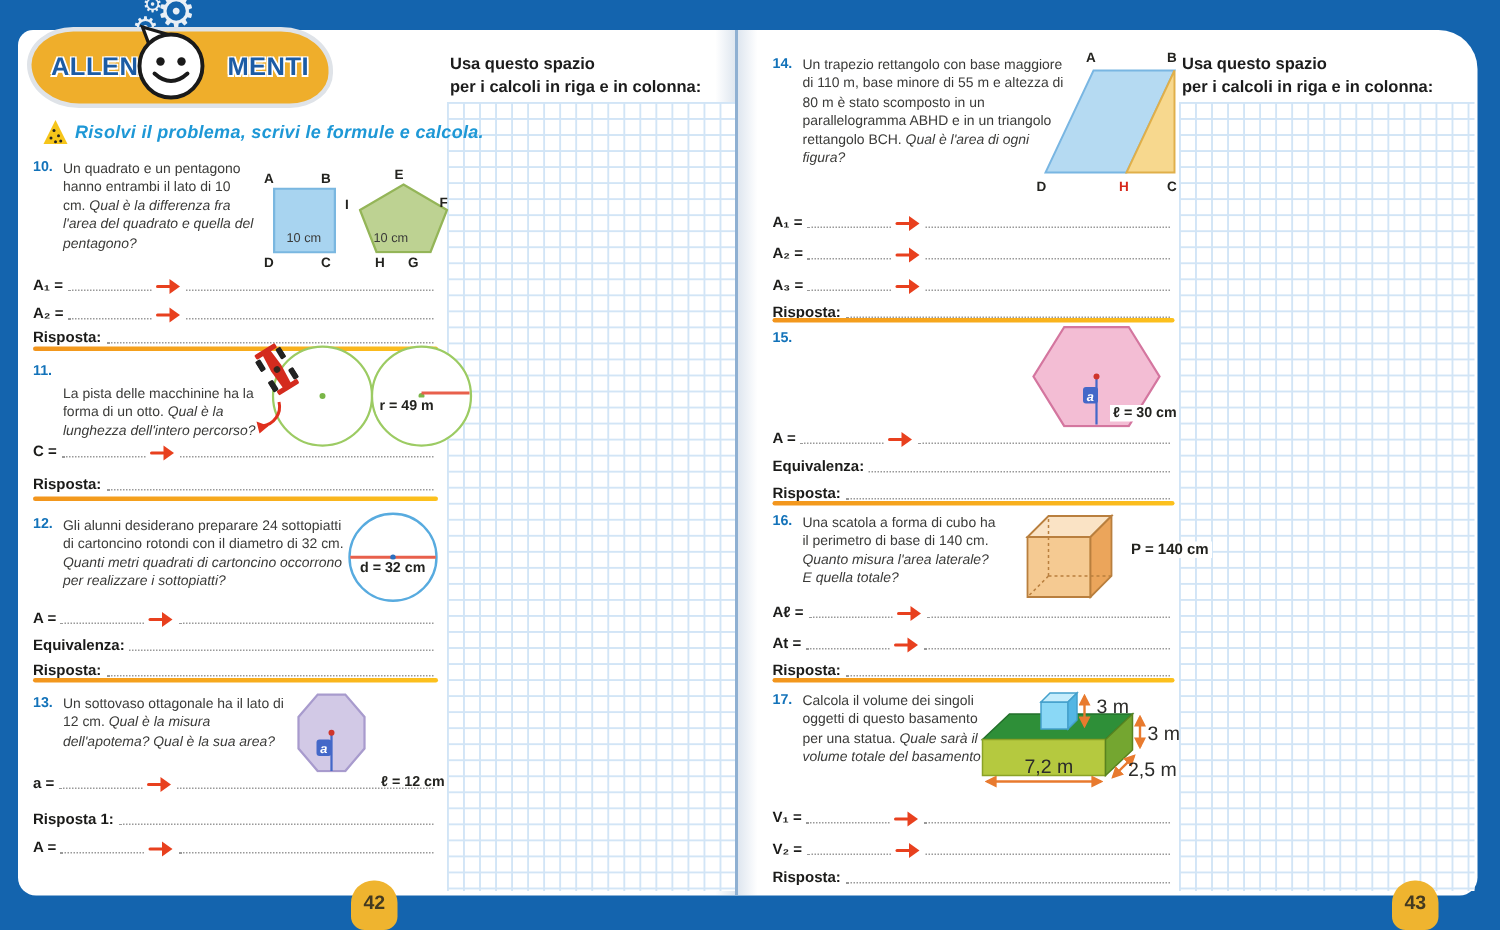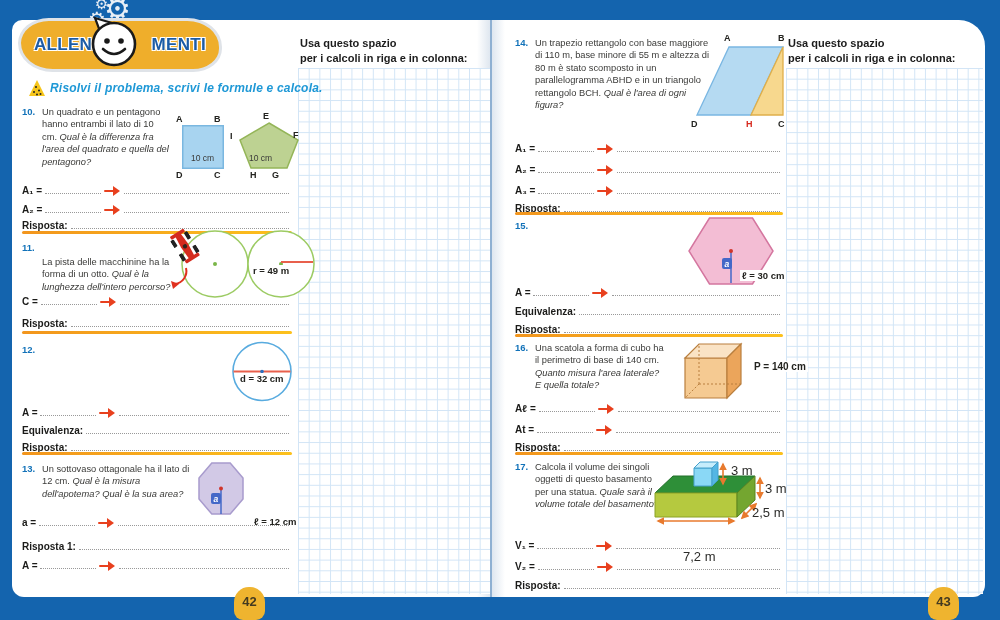--- a/index.html
+++ b/index.html
@@ -179,20 +179,21 @@
     <span class="arrow"></span>
     <span class="leader lfill"></span>
   </div>
   <div class="ansline" style="left:22px;top:315px;width:270px">
     <span class="anslabel">Risposta:</span>
     <span class="leader lfill"></span>
   </div>
   <div class="divider" style="left:22px;top:331px;width:270px"></div>
 
   <div class="abs pnum" style="left:22px;top:344px">12.</div>
+  <div class="abs ptext" style="left:42px;top:344px;width:192px"><span>Gli alunni desiderano preparare 24 sottopiatti di cartoncino rotondi con il diametro di 32 cm. </span><i>Quanti metri quadrati di cartoncino occorrono per realizzare i sottopiatti?</i></div>
 
   <div class="abs" style="left:230px;top:341px">
     <svg width="64" height="62" viewBox="0 0 64 62">
       <circle cx="32" cy="30.5" r="29" fill="#fff" stroke="#58abdf" stroke-width="1.6"></circle>
       <line x1="3.5" y1="30.5" x2="60.5" y2="30.5" stroke="#e8604c" stroke-width="2"></line>
       <circle cx="32" cy="30.5" r="1.8" fill="#2a70c0"></circle>
     </svg>
   </div>
   <span class="mlab" style="left:238px;top:373px">d = 32 cm</span>
 
@@ -360,21 +361,21 @@
       <polygon points="64,11 70,5 70,23 64,29" fill="#54b6e4" stroke="#44a0cc" stroke-width="1"></polygon>
       <line x1="75" y1="7" x2="75" y2="27" stroke="#e87a2e" stroke-width="1.6" marker-start="url(#ah)" marker-end="url(#ah)"></line>
       <line x1="112" y1="21" x2="112" y2="41" stroke="#e87a2e" stroke-width="1.6" marker-start="url(#ah)" marker-end="url(#ah)"></line>
       <line x1="94" y1="61" x2="108" y2="47" stroke="#e87a2e" stroke-width="1.6" marker-start="url(#ah)" marker-end="url(#ah)"></line>
       <line x1="10" y1="64" x2="86" y2="64" stroke="#e87a2e" stroke-width="1.6" marker-start="url(#ah)" marker-end="url(#ah)"></line>
     </svg>
   </div>
   <span class="dimlab" style="left:731px;top:466px">3 m</span>
   <span class="dimlab" style="left:765px;top:484px">3 m</span>
   <span class="dimlab" style="left:752px;top:508px">2,5 m</span>
-  <span class="dimlab" style="left:683px;top:552px">7,2 m</span>
+  <span class="dimlab" style="left:683px;top:506px">7,2 m</span>
 
   <div class="ansline" style="left:515px;top:537px;width:268px">
     <span class="anslabel">V₁ =</span>
     <span class="leader l1"></span>
     <span class="arrow"></span>
     <span class="leader lfill"></span>
   </div>
   <div class="ansline" style="left:515px;top:558px;width:268px">
     <span class="anslabel">V₂ =</span>
     <span class="leader l1"></span>

